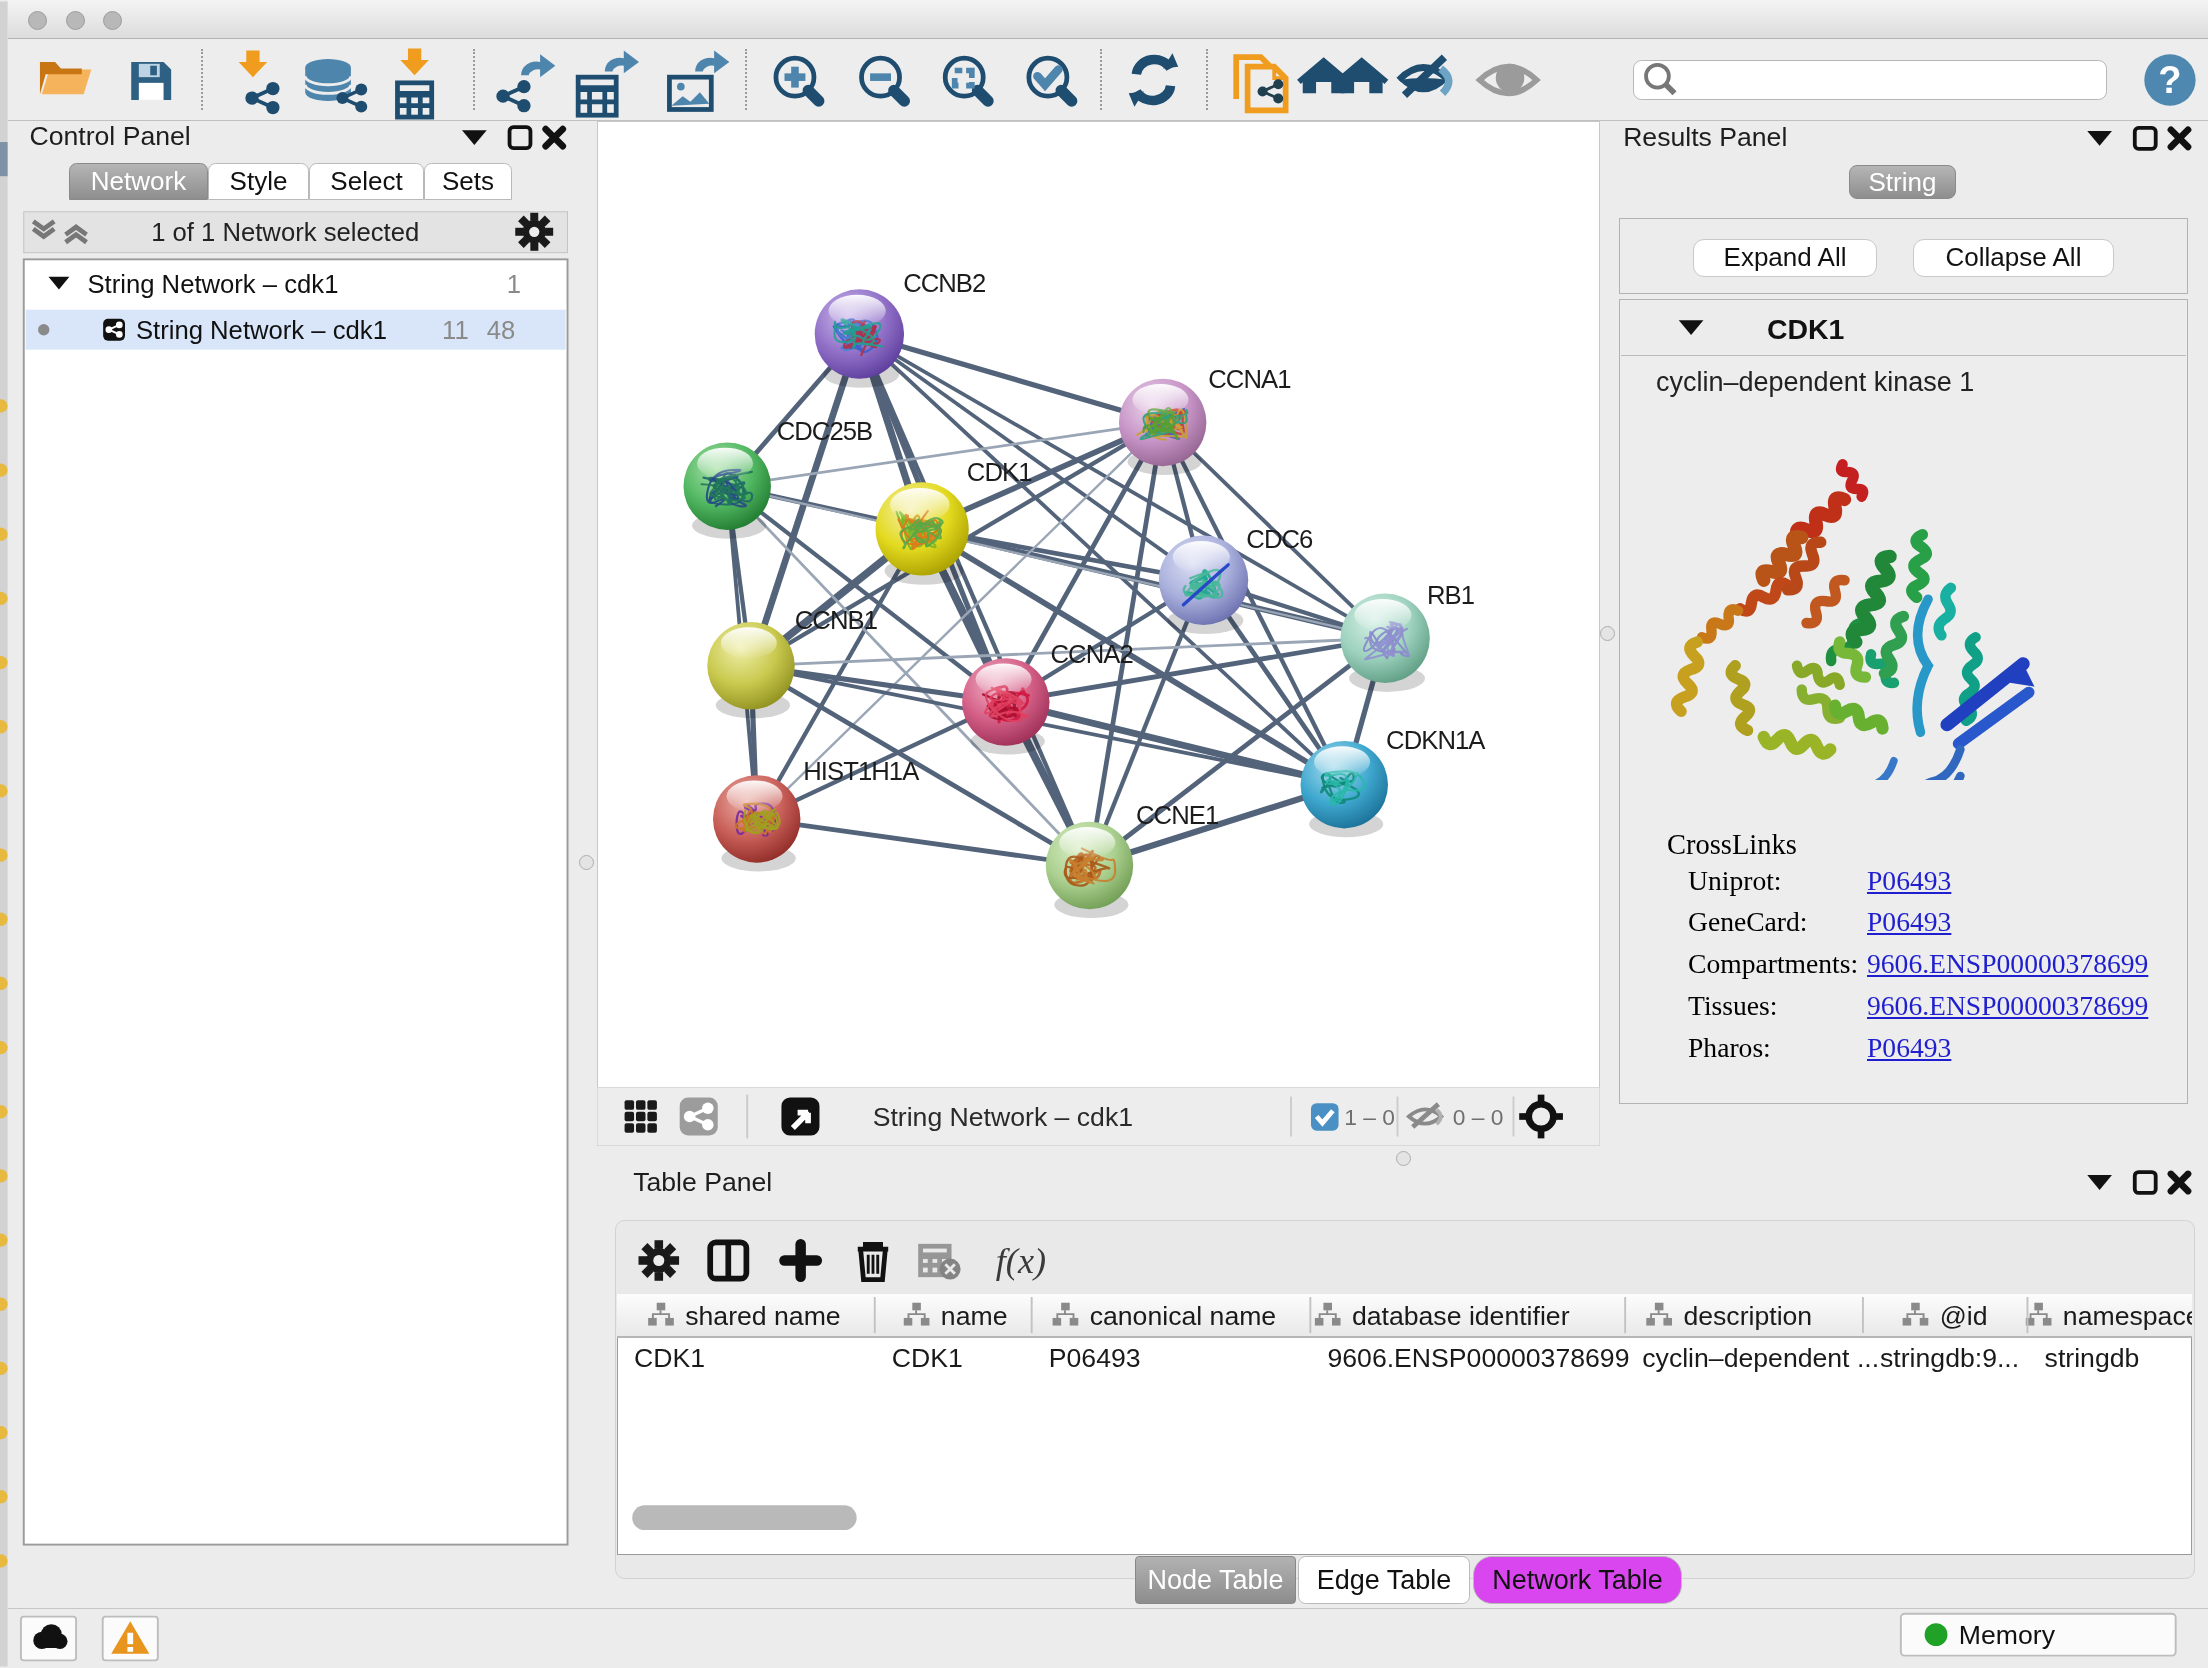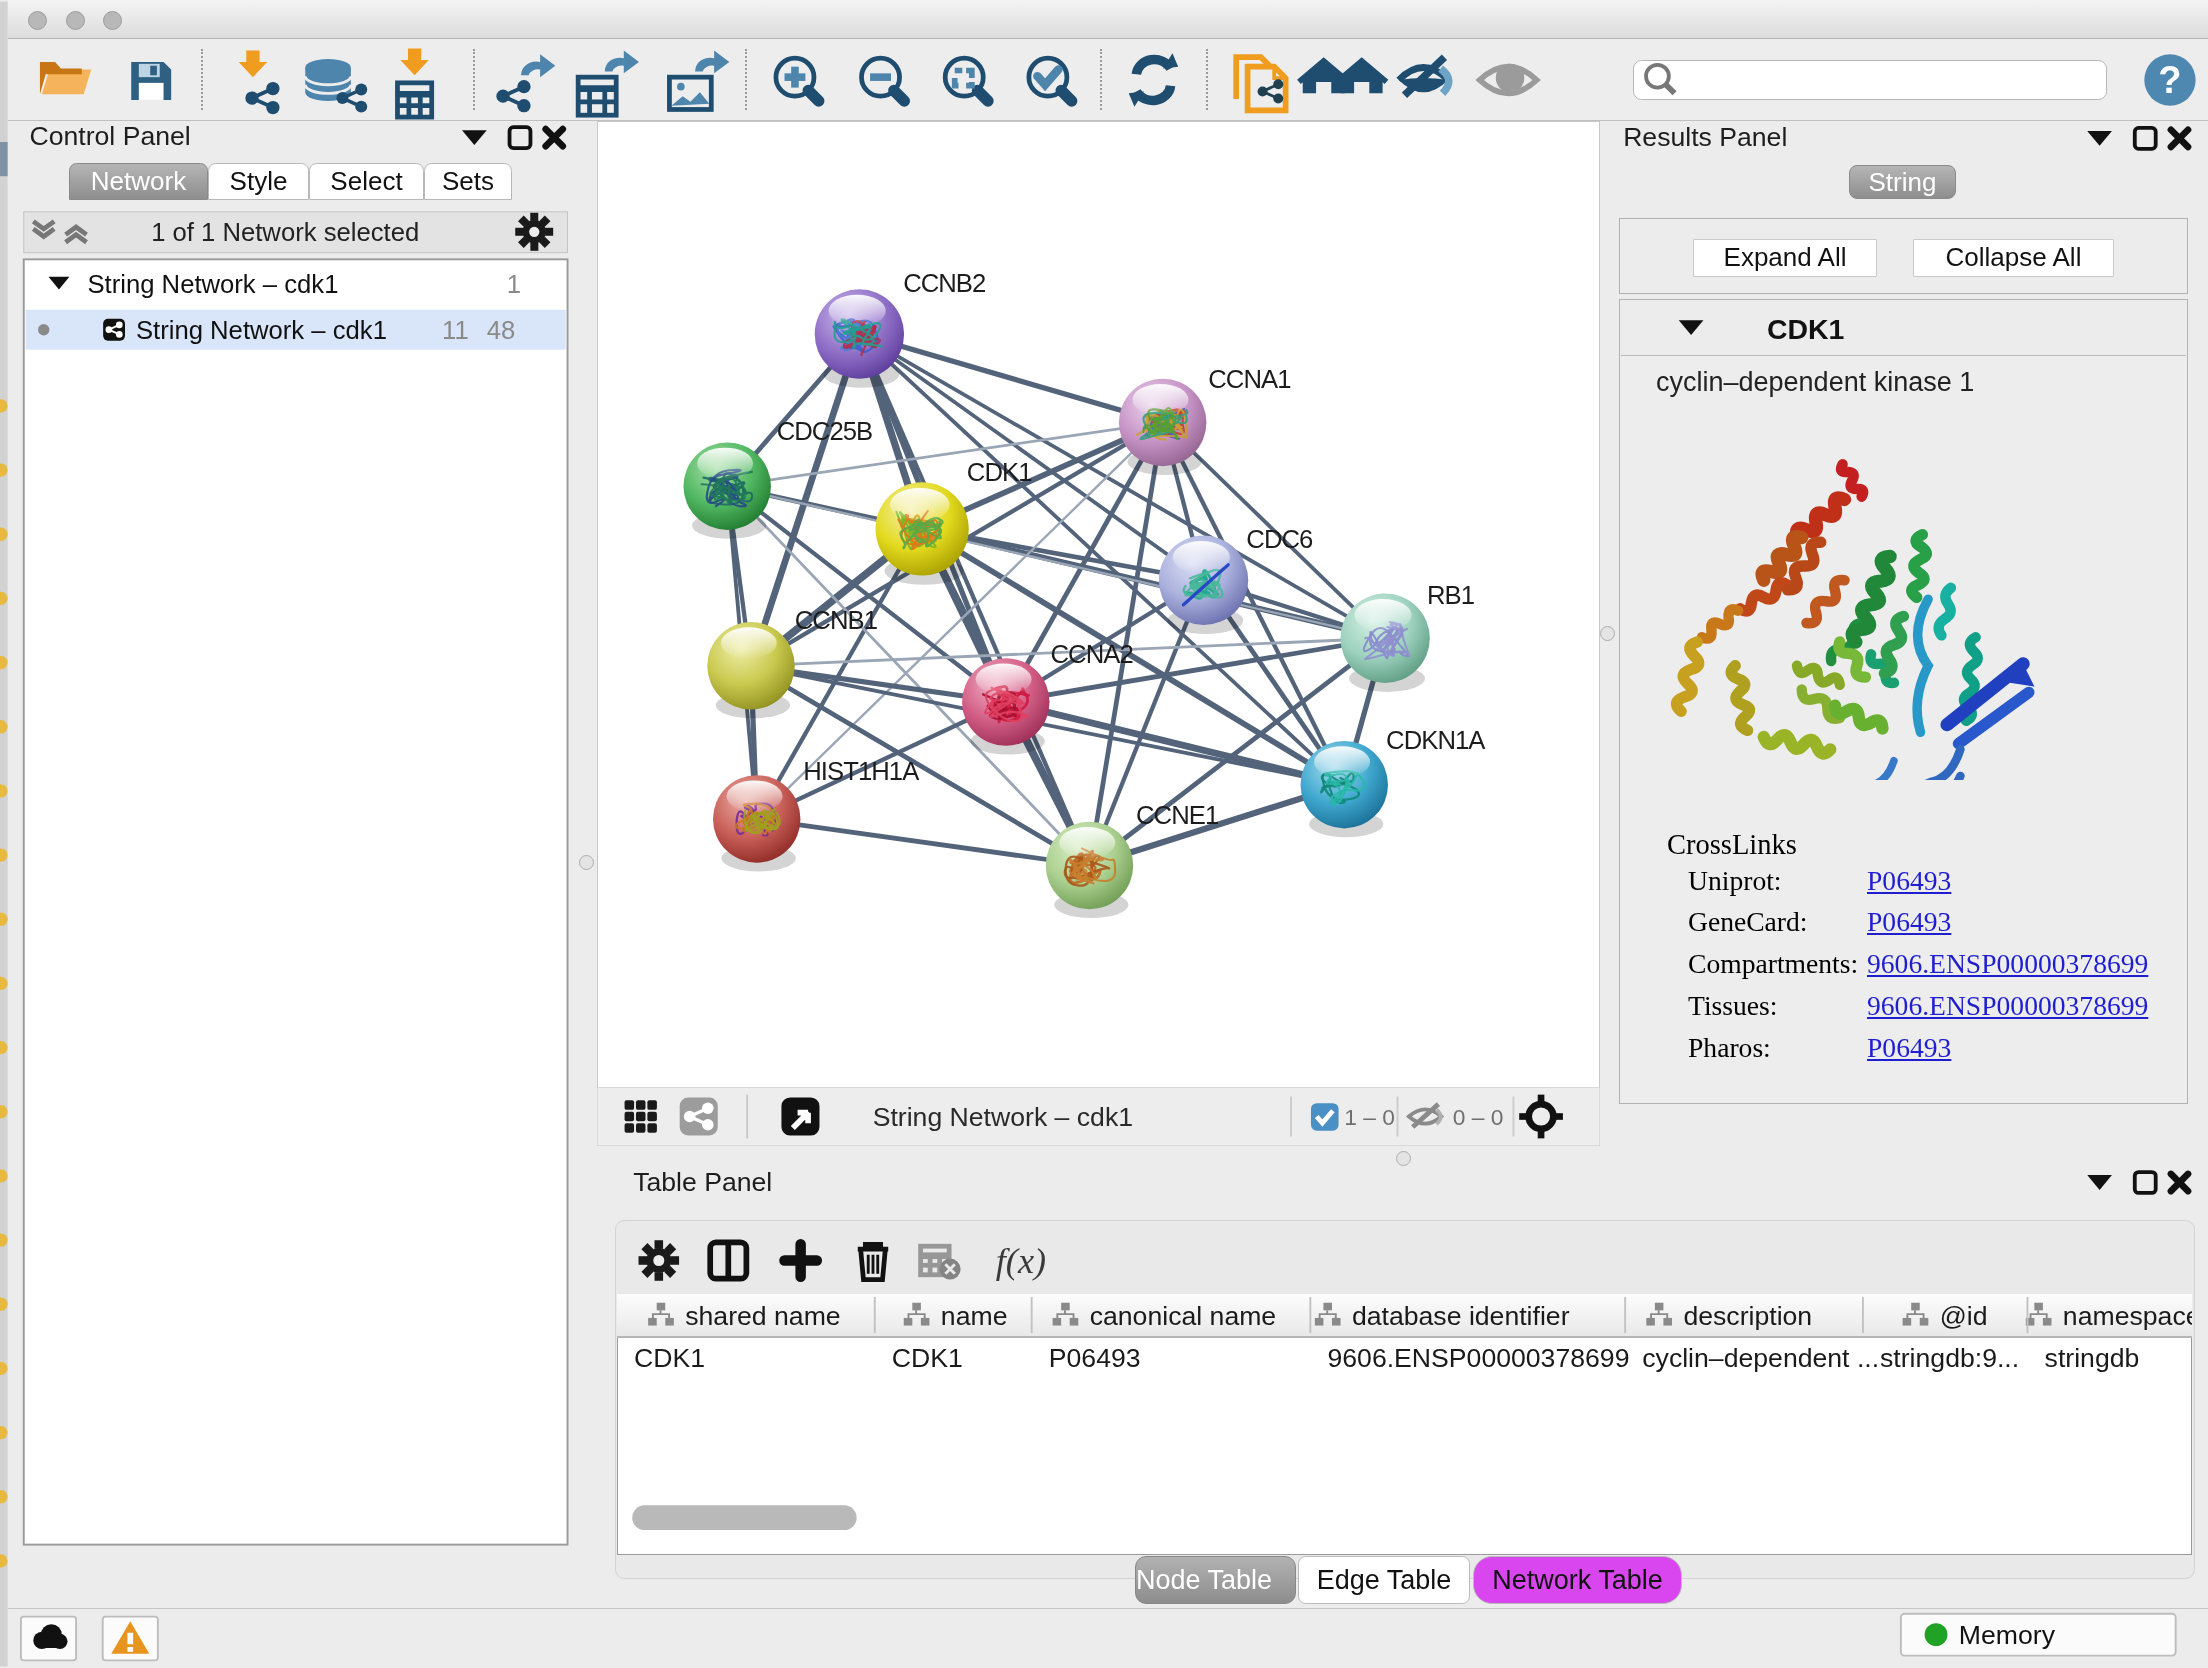--- a/index.html
+++ b/index.html
@@ -13,21 +13,21 @@
 .toolbar{position:absolute;top:39px;left:7.6px;right:0;height:82px;background:#ededed;
   border-bottom:1px solid #c0c0c0}
 .vsep{position:absolute;top:9.5px;height:61px;width:0;
   border-left:2.9px dotted #9a9a9a}
 .searchbox{position:absolute;left:1633px;top:60px;width:474px;height:40px;background:#fff;
   border:1.9px solid #b7b7b7;border-radius:8.6px}
 
 .tab{position:absolute;top:163px;height:37px;border:1px solid #b9b9b9;border-radius:7.6px 7.6px 0 0;
   background:#fff;text-align:center;font-size:26px;color:#111;line-height:35px}
 .tab.sel{background:linear-gradient(#b5b5b5,#8e8e8e);color:#fff;border-color:#8a8a8a}
-.btn{background:#fff;border:1.9px solid #c9c9c9;border-radius:1px;text-align:center;
+.btn{background:#fff;border:1.9px solid #c9c9c9;border-radius:11px;text-align:center;
   font-size:26px;color:#111;position:absolute}
 .serif{font-family:"Liberation Serif",serif}
 </style></head><body>
 <div class="win-title">
     <div class="tlight" style="left:20px"></div>
     <div class="tlight" style="left:58px"></div>
     <div class="tlight" style="left:95px"></div>
   </div>
 <div class="toolbar"></div>
 <div class="abs vsep" style="left:201px;top:49px"></div>
@@ -717,21 +717,21 @@
     <line x1="1483" y1="4" x2="1483" y2="42" stroke="#c2c2c2" stroke-width="2"></line>
     <text x="18" y="78" font-size="28" fill="#1a1a1a" font-family="Liberation Sans">CDK1</text>
     <text x="289" y="78" font-size="28" fill="#1a1a1a" font-family="Liberation Sans">CDK1</text>
     <text x="454" y="78" font-size="28" fill="#1a1a1a" font-family="Liberation Sans">P06493</text>
     <text x="747" y="78" font-size="28" fill="#1a1a1a" font-family="Liberation Sans">9606.ENSP00000378699</text>
     <text x="1078" y="78" font-size="28" fill="#1a1a1a" font-family="Liberation Sans">cyclin–dependent ...</text>
     <text x="1328" y="78" font-size="28" fill="#1a1a1a" font-family="Liberation Sans">stringdb:9...</text>
     <text x="1501" y="78" font-size="28" fill="#1a1a1a" font-family="Liberation Sans">stringdb</text>
     <rect x="16" y="223" width="236" height="26" rx="13" fill="#b9b9b9"></rect>
   </svg>
-<div class="abs" style="left:1135px;top:1556px;width:161px;height:48px;background:linear-gradient(#b2b2b2,#8d8d8d);border:1px solid #888;border-radius:11px;color:#fff;font-size:27px;text-align:left;line-height:46px">Node Table</div>
+<div class="abs" style="left:1135px;top:1556px;width:161px;height:48px;background:linear-gradient(#b2b2b2,#8d8d8d);border:1px solid #888;border-radius:4px;color:#fff;font-size:27px;text-align:center;line-height:46px">Node Table</div>
 <div class="abs" style="left:1298px;top:1556px;width:172px;height:48px;background:#fff;border:1px solid #bbb;border-radius:7.6px;color:#111;font-size:27px;text-align:center;line-height:46px">Edge Table</div>
 <div class="abs" style="left:1473px;top:1556px;width:209px;height:48px;background:#d946ef;border:1px solid #bbb;border-radius:19px;color:#111;font-size:27px;text-align:center;line-height:46px">Network Table</div>
 <div class="abs" style="left:7.6px;top:1608px;width:2201px;height:60px;background:#ececec;border-top:1.9px solid #c6c6c6"></div>
 <svg class="abs" style="left:0;top:1608px" width="2208" height="60" viewBox="0 0 2322 63">
     <rect x="22" y="9" width="58" height="46" rx="3" fill="#fbfbfb" stroke="#bdbdbd" stroke-width="2"></rect>
     <g fill="#111">
       <circle cx="44" cy="34" r="9"></circle>
       <circle cx="54" cy="28" r="11"></circle>
       <circle cx="63" cy="35" r="8"></circle>
       <rect x="38" y="32" width="30" height="10" rx="5"></rect>

